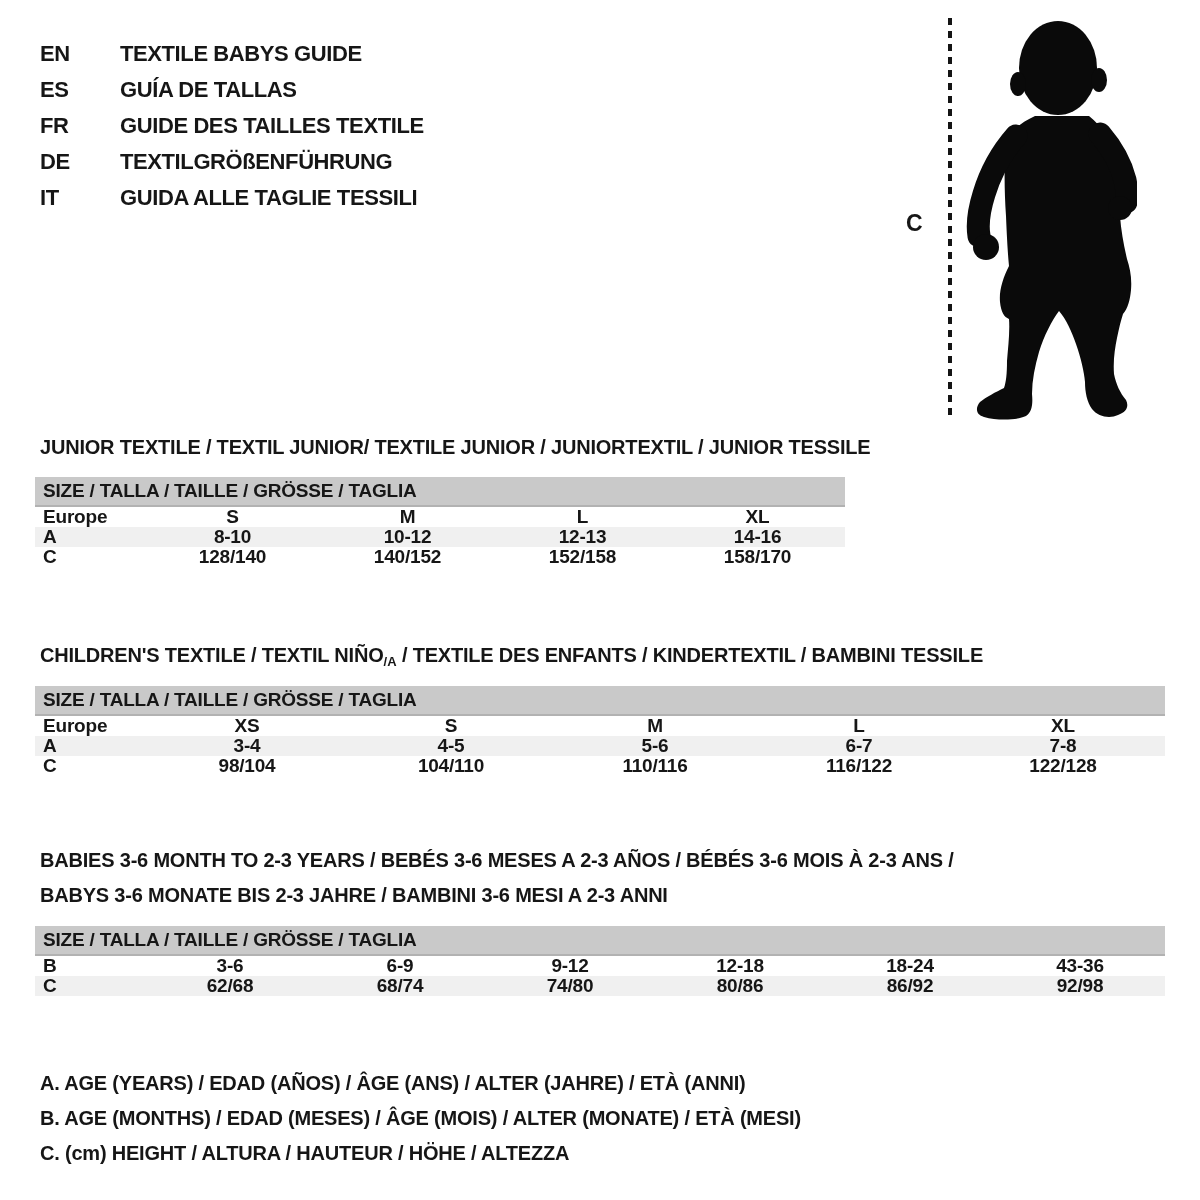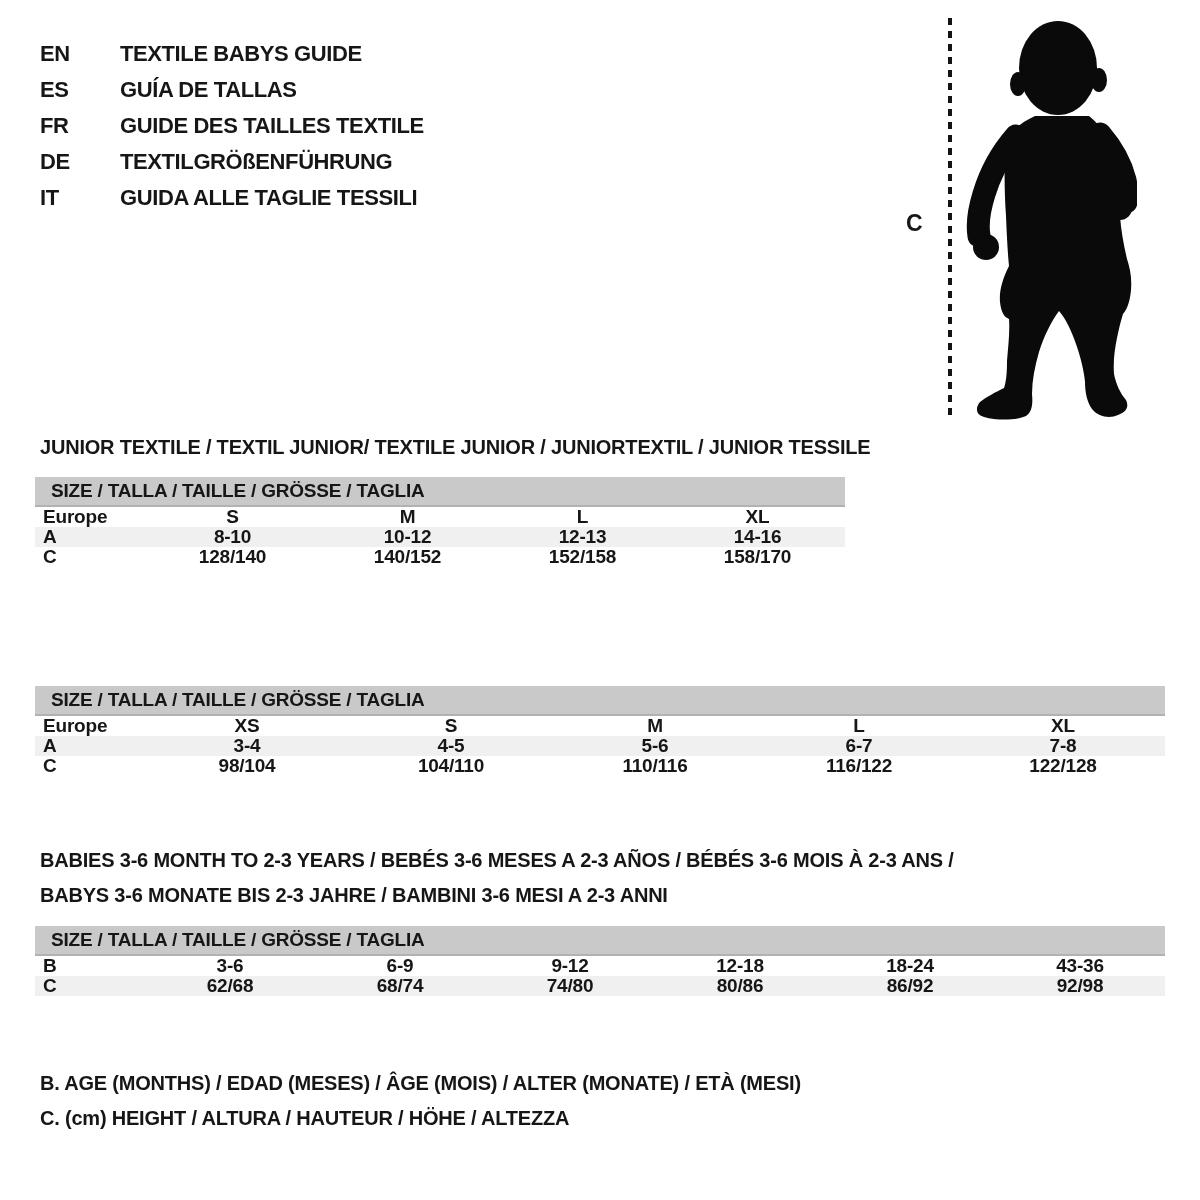--- a/index.html
+++ b/index.html
@@ -21,21 +21,21 @@
   .title-junior{top:436px;}
   .title-children{top:644px;}
   .title-babies{top:843px;line-height:35px;white-space:normal;width:980px;}
   .sub{font-size:13px;vertical-align:-4px;letter-spacing:0;}
   
   .tbl{position:absolute;left:35px;}
   .tbl1{top:477px;width:810px;}
   .tbl2{top:686px;width:1130px;}
   .tbl3{top:926px;width:1130px;}
   .tbl-bar{height:30px;box-sizing:border-box;background:#c9c9c9;border-bottom:2px solid #b2b2b2;
-    display:flex;align-items:center;padding-left:16px;font-size:19px;font-weight:bold;letter-spacing:-0.2px;}
+    display:flex;align-items:center;padding-left:8px;font-size:19px;font-weight:bold;letter-spacing:-0.2px;}
   .trow{display:flex;height:20px;align-items:center;font-size:19px;font-weight:bold;letter-spacing:-0.2px;}
   .trow.shaded{background:#f0f0f0;}
   .cell{flex:1;text-align:center;}
   .cell.lbl{flex:0 0 110px;text-align:left;padding-left:8px;box-sizing:border-box;}
   
   .legend{position:absolute;left:40px;top:1066px;font-size:20px;font-weight:bold;line-height:35px;letter-spacing:-0.2px;}
 </style>
 </head>
 <body>
 
@@ -106,20 +106,23 @@
     </div>
     <div class="trow">
       <span class="cell lbl">C</span>
       <span class="cell">128/140</span>
       <span class="cell">140/152</span>
       <span class="cell">152/158</span>
       <span class="cell">158/170</span>
     </div>
   </div>
 
+  <div class="sec-title title-children">
+    <span>CHILDREN'S TEXTILE / TEXTIL NIÑO</span><span class="sub">/A</span><span> / TEXTILE DES ENFANTS / KINDERTEXTIL / BAMBINI TESSILE</span>
+  </div>
   <div class="tbl tbl2">
     <div class="tbl-bar">SIZE / TALLA / TAILLE / GRÖSSE / TAGLIA</div>
     <div class="trow">
       <span class="cell lbl">Europe</span>
       <span class="cell">XS</span>
       <span class="cell">S</span>
       <span class="cell">M</span>
       <span class="cell">L</span>
       <span class="cell">XL</span>
     </div>
@@ -161,17 +164,18 @@
       <span class="cell">62/68</span>
       <span class="cell">68/74</span>
       <span class="cell">74/80</span>
       <span class="cell">80/86</span>
       <span class="cell">86/92</span>
       <span class="cell">92/98</span>
     </div>
   </div>
 
   <div class="legend">
+    <div>A. AGE (YEARS) / EDAD (AÑOS) / ÂGE (ANS) / ALTER (JAHRE) / ETÀ (ANNI)</div>
     <div>B. AGE (MONTHS) / EDAD (MESES) / ÂGE (MOIS) / ALTER (MONATE) / ETÀ (MESI)</div>
     <div>C. (cm) HEIGHT / ALTURA / HAUTEUR / HÖHE / ALTEZZA</div>
   </div>
 
 </div>
 
 </body></html>

